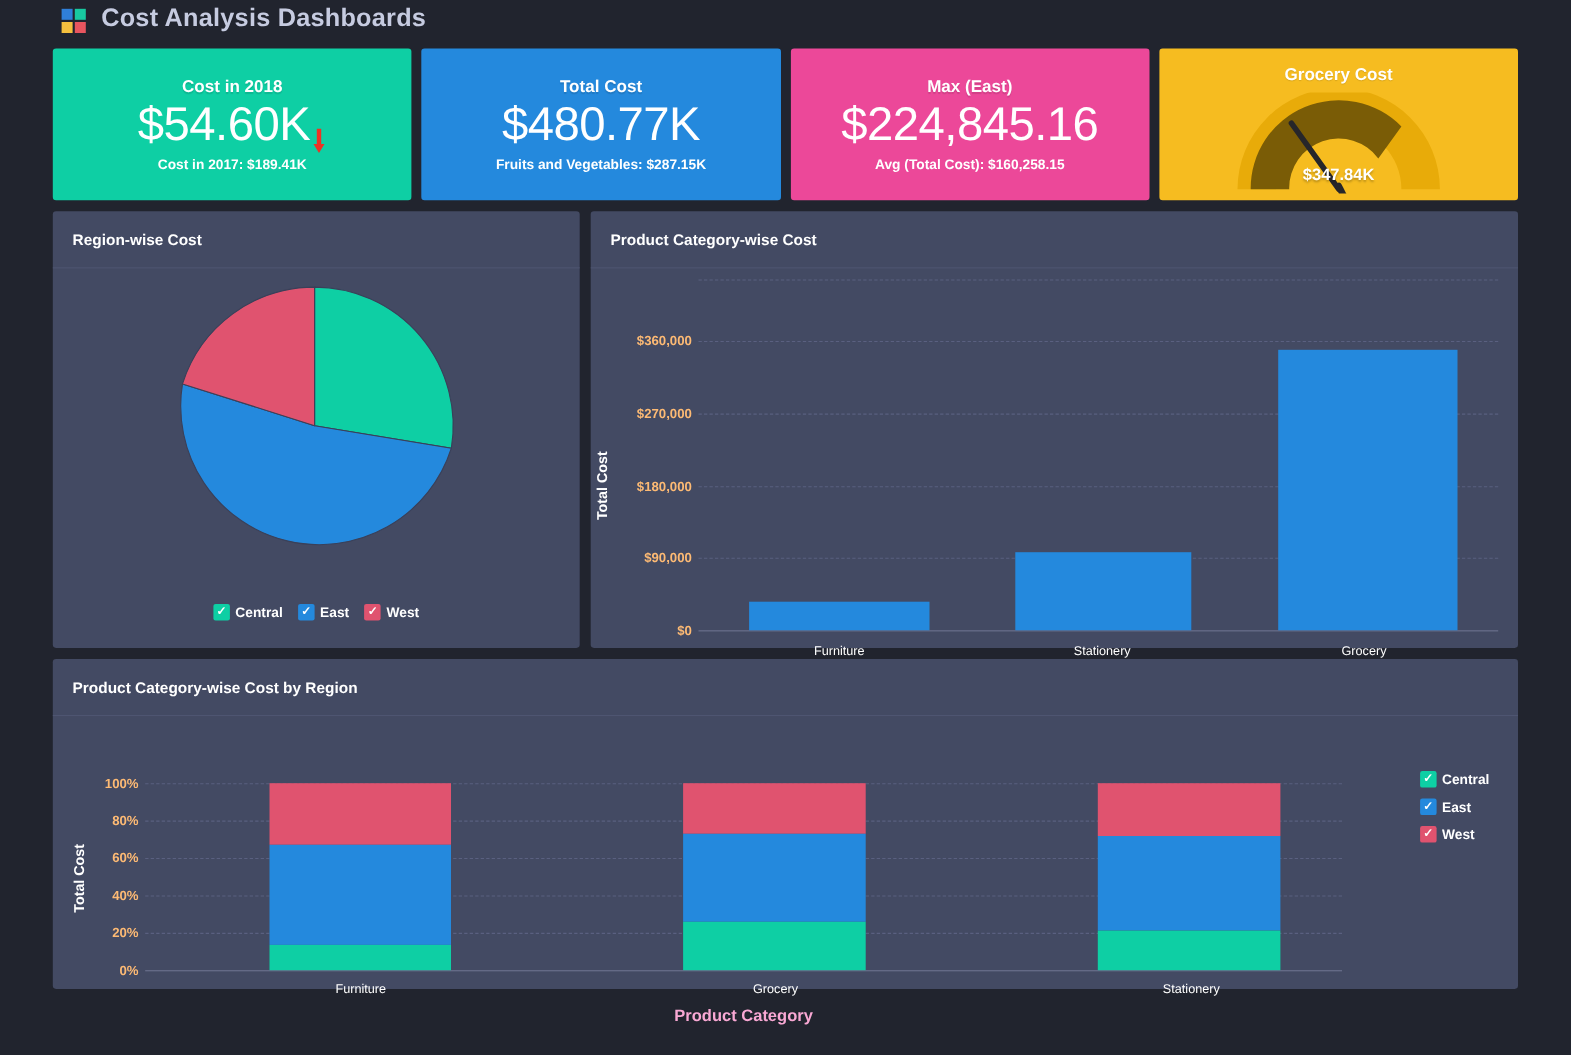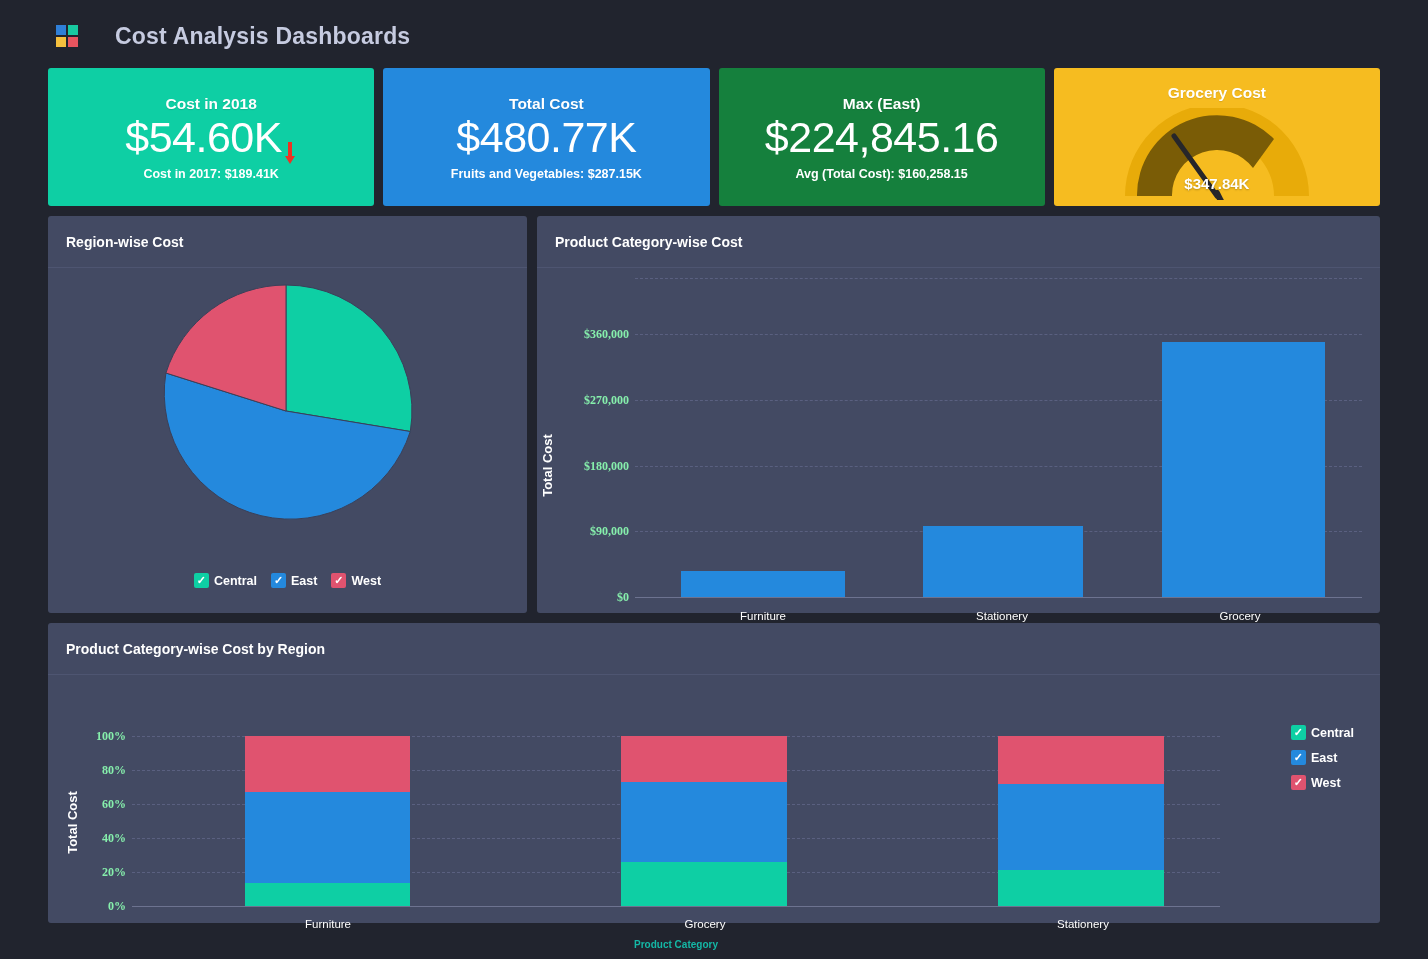--- a/index.html
+++ b/index.html
@@ -7,24 +7,23 @@
     margin: 0; padding: 0;
     background: #21242e;
     width: 1428px; height: 959px;
     overflow: hidden;
     font-family: "Liberation Sans", sans-serif;
   }
   .page { width: 1428px; height: 959px; position: relative; padding: 0; }
 
   
   .header {
-    display: flex; align-items: center;
+    display: flex; align-items: flex-end;
     padding: 18px 0 14px 56px;
-    height: 68px;
-    gap: 23px;
+    height: 44px;
   }
   .logo-grid {
     width: 22px; height: 22px;
     display: grid;
     grid-template-columns: 10px 10px;
     grid-template-rows: 10px 10px;
     gap: 2px;
     margin-right: 14px;
   }
   .logo-grid span { display: block; width: 10px; height: 10px; }
@@ -152,26 +151,25 @@
     color: #ffffff;
     font-size: 13px;
     font-weight: bold;
     text-shadow: 0 1px 1px rgba(0,0,0,.2);
   }
 
   
   .chart-area { position: relative; }
   .ytick {
     position: absolute;
-    color: #86efac;
+    color: #fdba74;
     font-size: 12px;
     font-weight: bold;
     text-align: right;
     transform: translateY(-50%);
-    font-family: Liberation Serif, serif;
   }
   .gridline {
     position: absolute;
     height: 0;
     border-top: 1px dashed #5a6080;
   }
   .axis-line {
     position: absolute;
     background: #6d7390;
     height: 1px;
@@ -179,22 +177,22 @@
   .bar { position: absolute; background: #2489dd; }
   .xtick {
     position: absolute;
     color: #ffffff;
     font-size: 11.5px;
     text-align: center;
     transform: translateX(-50%);
   }
   .axis-title-x {
     position: absolute;
-    color: #14b8a6;
-    font-size: 10px;
+    color: #f9a8d4;
+    font-size: 15px;
     font-weight: bold;
     text-align: center;
   }
   .axis-title-y {
     position: absolute;
     color: #ffffff;
     font-size: 13px;
     font-weight: bold;
     transform-origin: 50% 50%;
     transform: rotate(-90deg);
@@ -240,21 +238,21 @@
       </div>
       <div class="kpi-sub">Cost in 2017: $189.41K</div>
     </div>
 
     <div class="kpi-card" style="background:#2489dd">
       <div class="kpi-title">Total Cost</div>
       <div class="kpi-value">$480.77K</div>
       <div class="kpi-sub">Fruits and Vegetables: $287.15K</div>
     </div>
 
-    <div class="kpi-card" style="background:#15803d">
+    <div class="kpi-card" style="background:#ec4899">
       <div class="kpi-title">Max (East)</div>
       <div class="kpi-value">$224,845.16</div>
       <div class="kpi-sub">Avg (Total Cost): $160,258.15</div>
     </div>
 
     <div class="kpi-card gauge-card" style="background:#f6bc20">
       <div class="kpi-title">Grocery Cost</div>
       <div class="gauge-wrap">
         <svg width="230" height="92" viewBox="0 0 230 92">
 

